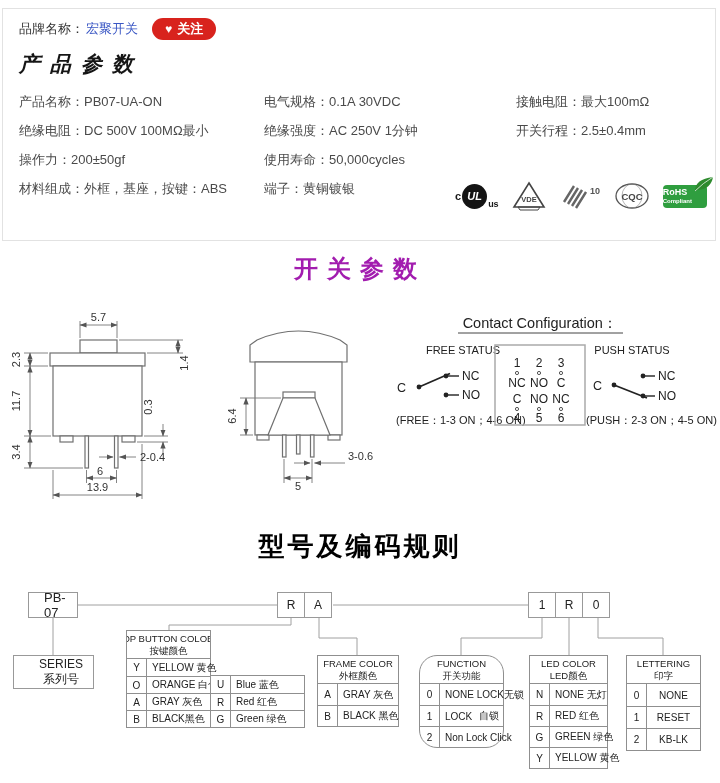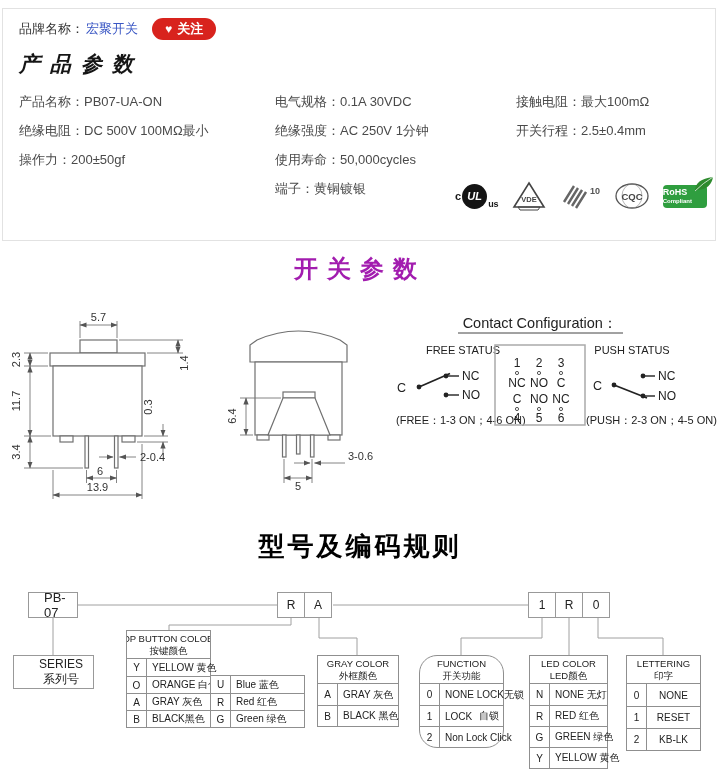--- a/index.html
+++ b/index.html
@@ -7,21 +7,21 @@
 
   
   .card { position: absolute; left: 2px; top: 8px; width: 714px; height: 233px; background: #fff; border: 1px solid #e2e2e2; }
   .brand-row { position: absolute; left: 16px; top: 9px; display: flex; align-items: center; font-size: 13px; color: #333; }
   .brand-link { color: #3a57c4; margin-left: 2px; text-decoration: none; cursor: pointer; }
   .follow-btn { margin-left: 14px; height: 22px; padding: 0 13px; background: #d8231d; color: #fff; border: none; border-radius: 11px; display: flex; align-items: center; gap: 5px; font-size: 13px; font-weight: bold; cursor: pointer; }
   .follow-heart { font-size: 12px; line-height: 1; }
   .pp-title { position: absolute; left: 16px; top: 41px; font-family: "DejaVu Serif", serif; font-style: italic; font-weight: bold; font-size: 21px; letter-spacing: 10px; color: #151515; }
   .spec-col { position: absolute; top: 84px; font-size: 13px; color: #4a4a4a; }
   .spec-col .spec-item { height: 29px; white-space: nowrap; }
-  .col1 { left: 16px; } .col2 { left: 272px; } .col3 { left: 513px; }
+  .col1 { left: 16px; } .col2 { left: 261px; } .col3 { left: 513px; }
   .certs { position: absolute; left: 452px; top: 172px; display: flex; align-items: center; gap: 13px; }
   .cert { display: flex; align-items: center; }
   .cul-c { font-size: 11px; font-weight: bold; color: #1a1a1a; margin-right: 1px; align-self: center; }
   .cul-circle { display: inline-flex; width: 25px; height: 25px; border-radius: 50%; background: #141414; color: #fff; font-weight: bold; font-style: italic; font-size: 11px; align-items: center; justify-content: center; }
   .cul-us { font-size: 9px; font-weight: bold; color: #1a1a1a; align-self: flex-end; margin-left: 1px; }
   .rohs { position: relative; width: 44px; height: 23px; background: #2f9e3f; border-radius: 4px; color: #fff; font-weight: bold; }
   .rohs-t1 { font-size: 9px; line-height: 11px; margin-top: 2px; }
   .rohs-t2 { font-size: 6px; line-height: 7px; }
   .rohs-leaf { position: absolute; top: -10px; right: -8px; }
 
@@ -61,20 +61,21 @@
       <span>关注</span>
     </button>
   </div>
 
   <div class="pp-title">产品参数</div>
 
   <div class="spec-col col1">
     <div class="spec-item">产品名称：PB07-UA-ON</div>
     <div class="spec-item">绝缘电阻：DC 500V 100MΩ最小</div>
     <div class="spec-item">操作力：200±50gf</div>
+    <div class="spec-item">材料组成：外框，基座，按键：ABS</div>
   </div>
   <div class="spec-col col2">
     <div class="spec-item">电气规格：0.1A 30VDC</div>
     <div class="spec-item">绝缘强度：AC 250V 1分钟</div>
     <div class="spec-item">使用寿命：50,000cycles</div>
     <div class="spec-item">端子：黄铜镀银</div>
   </div>
   <div class="spec-col col3">
     <div class="spec-item">接触电阻：最大100mΩ</div>
     <div class="spec-item">开关行程：2.5±0.4mm</div>
@@ -307,21 +308,21 @@
       <div class="ct-label">Red 红色</div>
     </div>
   <div class="ct-row">
       <div class="ct-code">G</div>
       <div class="ct-label">Green 绿色</div>
     </div>
 </div>
 
 <div class="ct rh21" style="left:317px;top:655px;width:82px;">
   <div class="ct-head">
-    <div>GRAY COLOR</div>
+    <div>FRAME COLOR</div>
     <div>外框颜色</div>
   </div>
   <div class="ct-row">
       <div class="ct-code">A</div>
       <div class="ct-label">GRAY 灰色</div>
     </div>
   <div class="ct-row">
       <div class="ct-code">B</div>
       <div class="ct-label">BLACK 黑色</div>
     </div>

